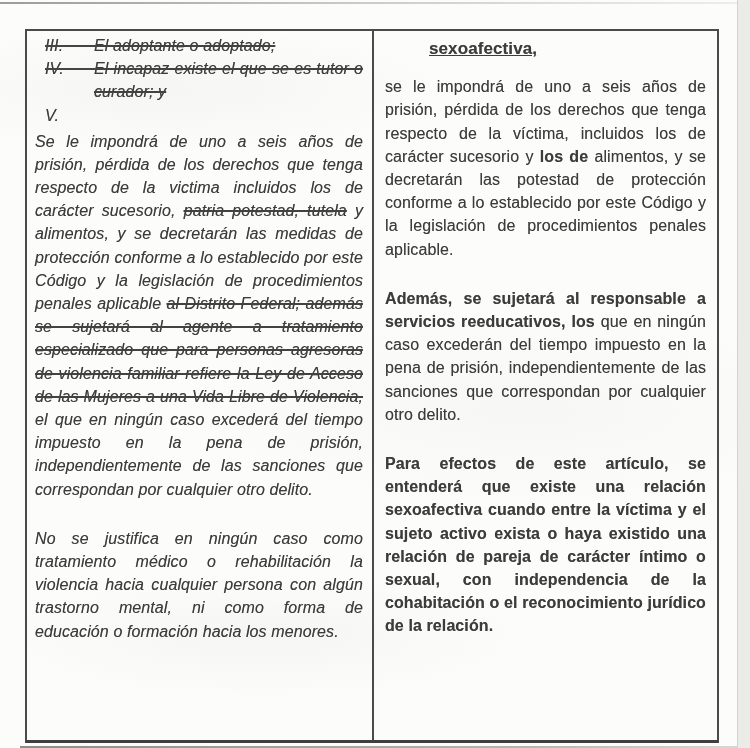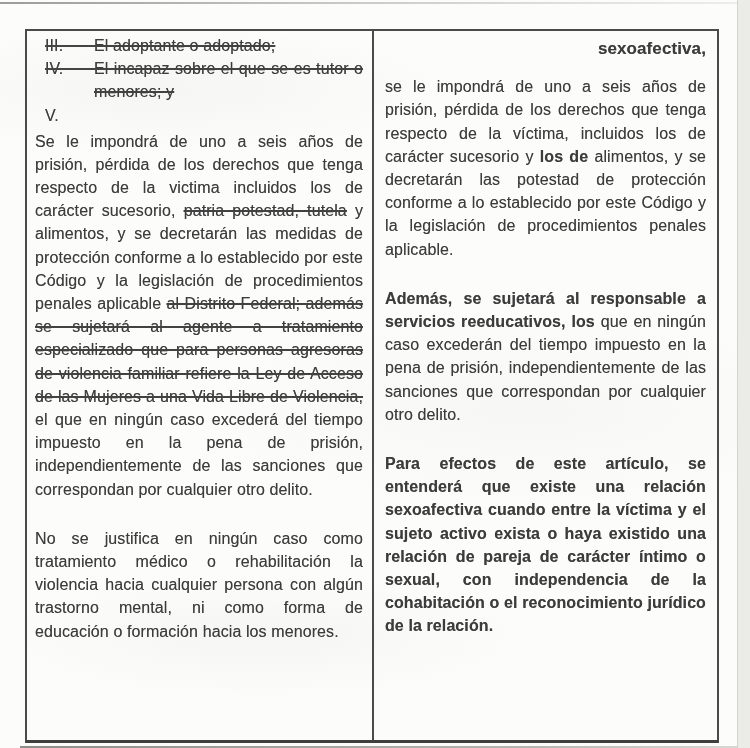--- a/index.html
+++ b/index.html
@@ -28,48 +28,48 @@
     display:flex;box-sizing:border-box;
     border:2px solid #4a4a4a;border-bottom-width:3px;border-bottom-color:#3f3f3f;
     background:transparent;
   }
   .cell{
     box-sizing:border-box;overflow:hidden;
     font-size:16px;line-height:23.2px;color:#3c3c3c;
     text-align:justify;letter-spacing:0.1px;
     text-shadow:0 0 0.6px rgba(70,70,70,0.55);
   }
-  .cell.left{width:347px;flex:none;border-right:2px solid #4a4a4a;padding:3px 9px 0 8px;}
+  .cell.left{width:347px;flex:none;border-right:2px solid #4a4a4a;padding:3px 9px 0 8px;font-style:italic;}
   .cell.right{flex:1;padding:6px 11px 0 11px;}
   .block{margin-top:26px;}
   .block:first-child{margin-top:0;}
   .list + .list{margin-top:0;}
   .heading + .block{margin-top:15px;}
-  .heading{text-align:right;padding-left:44px;font-weight:700;font-size:17px;}
+  .heading{text-align:left;padding-left:44px;font-weight:700;font-size:17px;text-decoration:underline;}
   .list{position:relative;padding-left:59px;}
   .numeral{position:absolute;left:10px;top:0;}
   .bridge{position:absolute;left:10px;top:11px;width:52px;height:1.7px;background:#454545;}
   .b{font-weight:700;}
   .s{text-decoration:line-through;text-decoration-thickness:1.6px;text-decoration-color:#424242;}
   .bottom-line{
     position:absolute;left:20px;top:746px;width:717px;height:1.5px;
     background:linear-gradient(to right,#8e8e89,#b5b5b0 70%,#d8d8d3);
   }
 </style>
 </head>
 <body>
 
 <div class="page">
   <div class="scan-line-top"></div>
   <div class="page-edge"></div>
 
   <div class="table">
     <div class="cell left">
       <div class="block list"><span class="numeral s">III.</span><span class="bridge"></span><span class="s">El adoptante o adoptado;</span></div>
-      <div class="block list"><span class="numeral s">IV.</span><span class="bridge"></span><span class="s">El incapaz sobre el que se es tutor o menores; y</span></div>
+      <div class="block list"><span class="numeral s">IV.</span><span class="bridge"></span><span class="s">El incapaz existe el que se es tutor o curador; y</span></div>
       <div class="block list"><span class="numeral">V.</span></div>
       <div class="block para"><span>Se le impondrá de uno a seis años de prisión, pérdida de los derechos que tenga respecto de la victima incluidos los de carácter sucesorio, </span><span class="s">patria potestad, tutela</span><span> y alimentos, y se decretarán las medidas de protección conforme a lo establecido por este Código y la legislación de procedimientos penales aplicable </span><span class="s">al Distrito Federal; además se sujetará al agente a tratamiento especializado que para personas agresoras de violencia familiar refiere la Ley de Acceso de las Mujeres a una Vida Libre de Violencia,</span><span> el que en ningún caso excederá del tiempo impuesto en la pena de prisión, independientemente de las sanciones que correspondan por cualquier otro delito.</span></div>
       <div class="block para"><span>No se justifica en ningún caso como tratamiento médico o rehabilitación la violencia hacia cualquier persona con algún trastorno mental, ni como forma de educación o formación hacia los menores.</span></div>
     </div>
     <div class="cell right">
       <div class="block heading"><span class="b">sexoafectiva,</span></div>
       <div class="block para"><span>se le impondrá de uno a seis años de prisión, pérdida de los derechos que tenga respecto de la víctima, incluidos los de carácter sucesorio y </span><span class="b">los de</span><span> alimentos, y se decretarán las potestad de protección conforme a lo establecido por este Código y la legislación de procedimientos penales aplicable.</span></div>
       <div class="block para"><span class="b">Además, se sujetará al responsable a servicios reeducativos, los</span><span> que en ningún caso excederán del tiempo impuesto en la pena de prisión, independientemente de las sanciones que correspondan por cualquier otro delito.</span></div>
       <div class="block para"><span class="b">Para efectos de este artículo, se entenderá que existe una relación sexoafectiva cuando entre la víctima y el sujeto activo exista o haya existido una relación de pareja de carácter íntimo o sexual, con independencia de la cohabitación o el reconocimiento jurídico de la relación.</span></div>
     </div>

